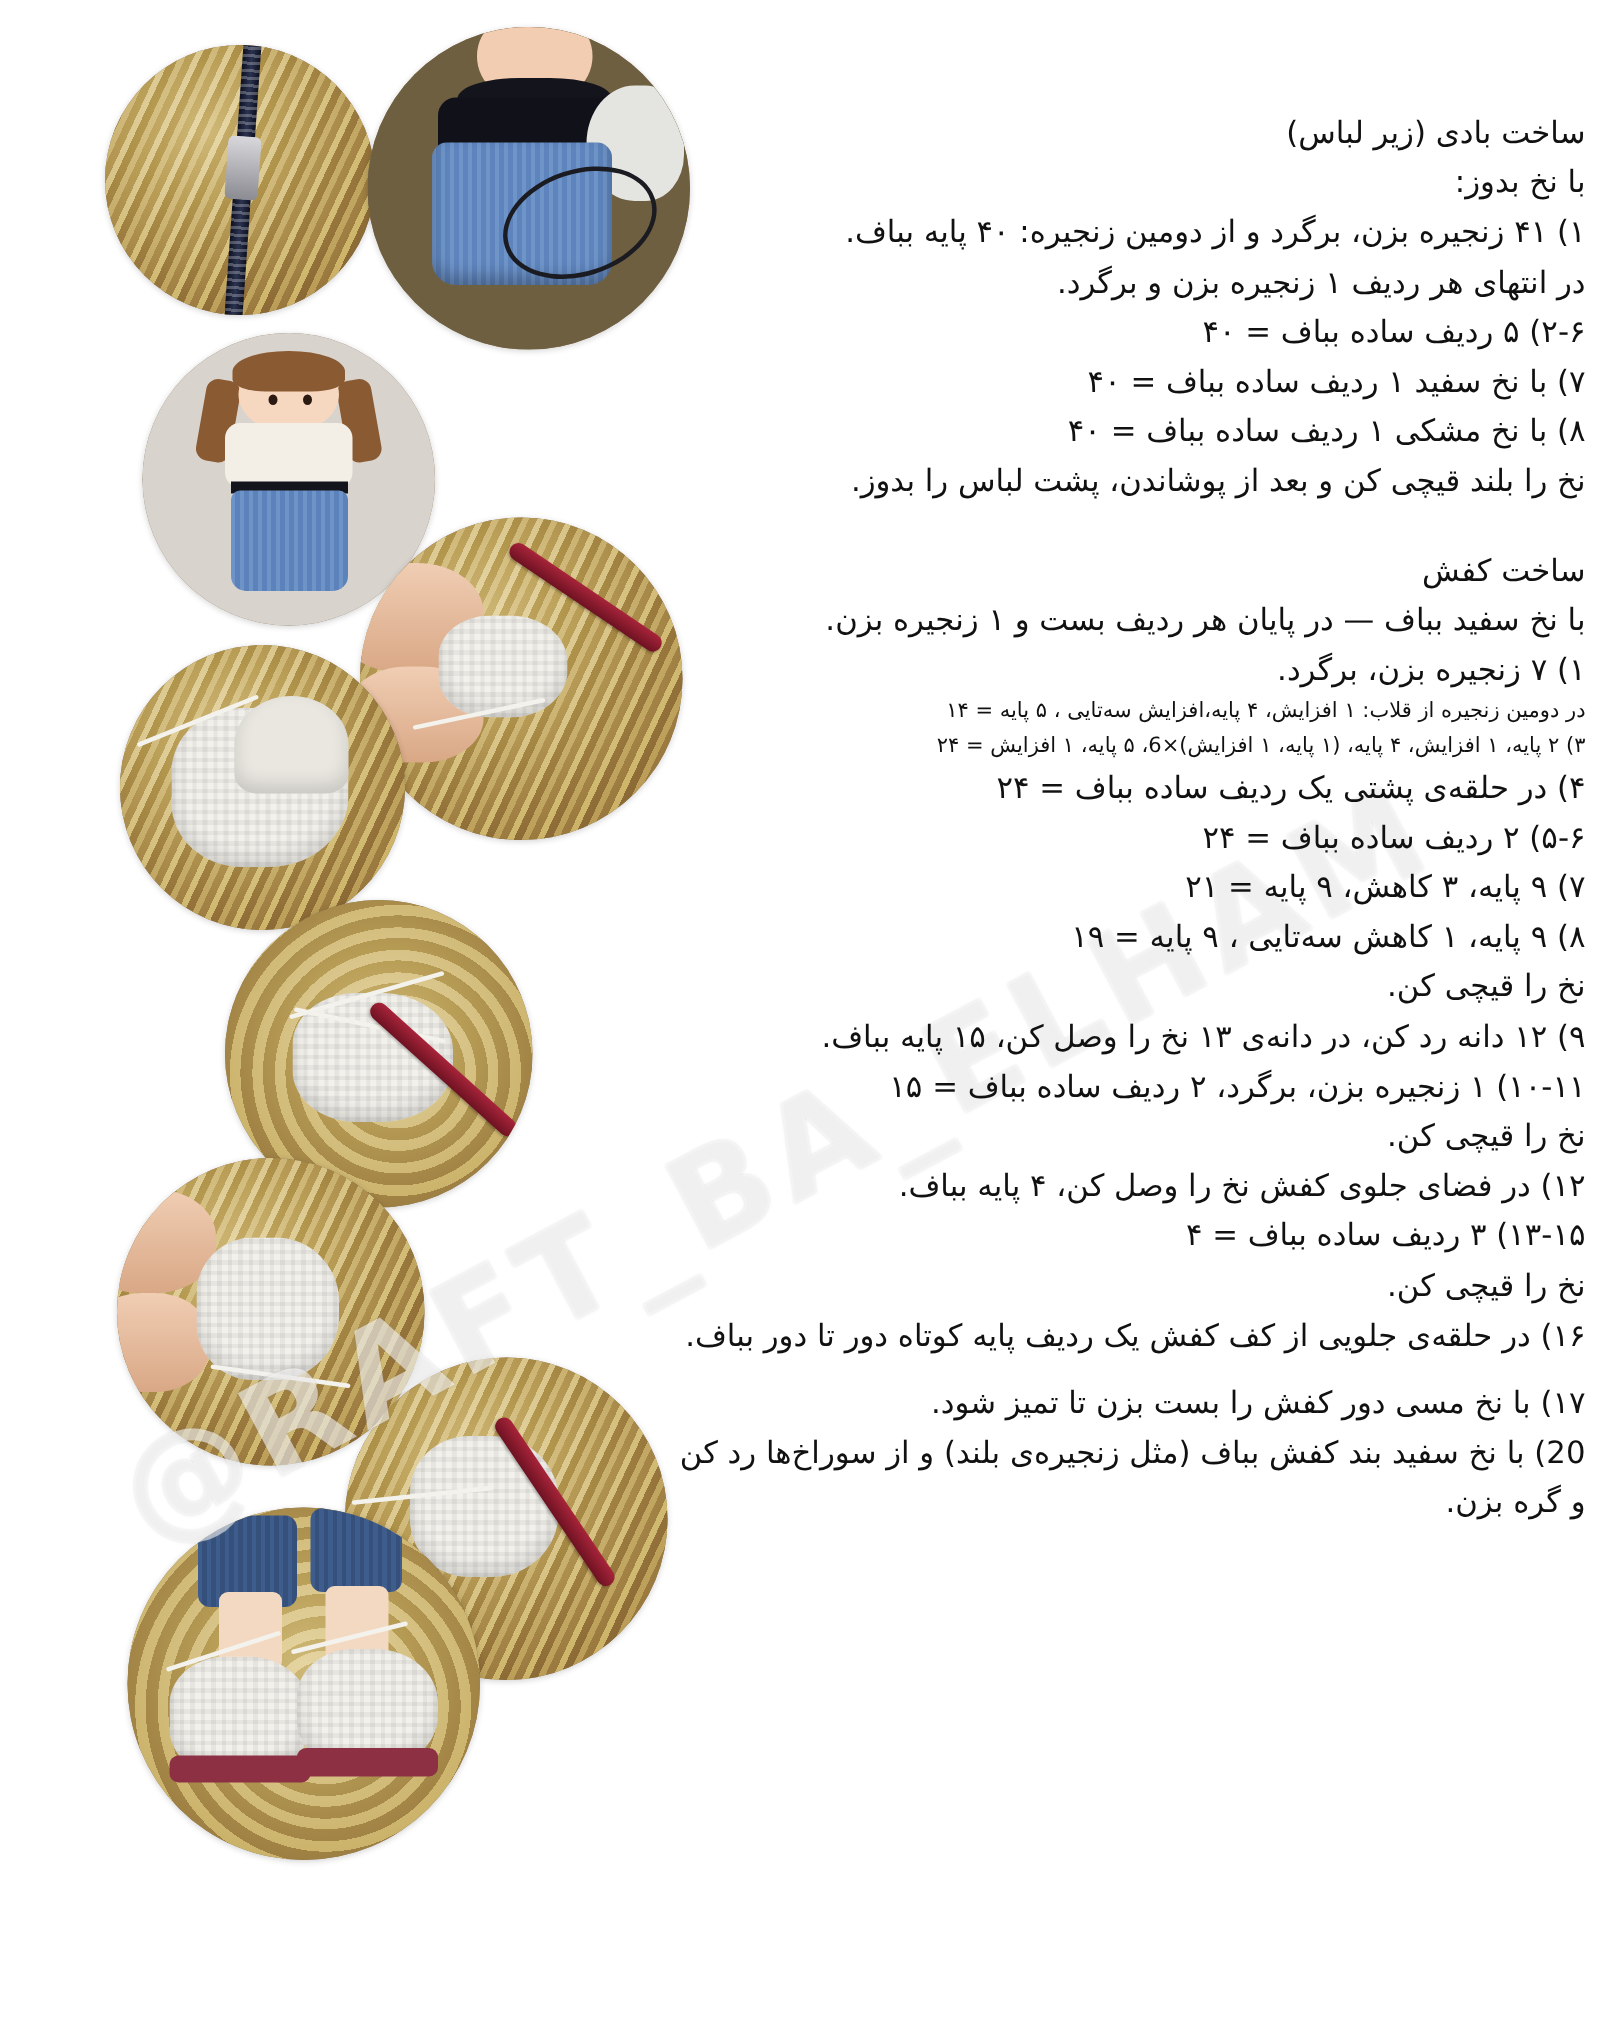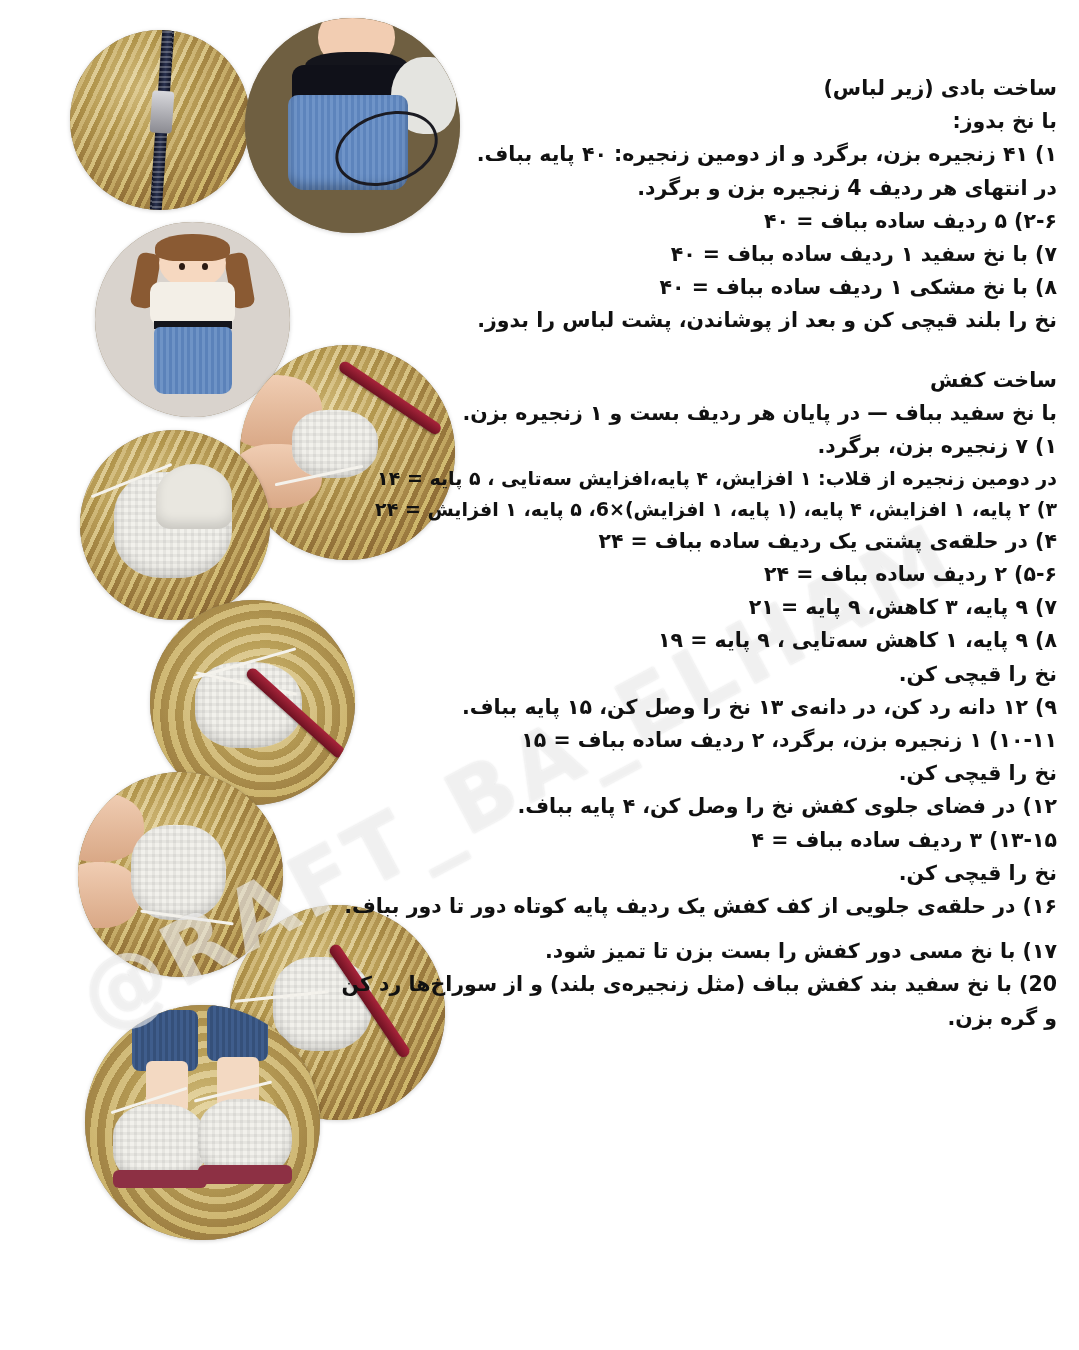--- a/index.html
+++ b/index.html
@@ -227,24 +227,24 @@
     top: 72px;
     width: 640px;
     text-align: right;
     direction: rtl;
     z-index: 8;
   }
   .line {
     font-size: 20.5px;
     line-height: 1.62;
     color: #111111;
-    font-weight: bold;
+    font-weight: normal;
     white-space: nowrap;
   }
-  .line.narrow { font-size: 19px; }
+  .line.narrow { font-size: 14px; }
   .gap { height: 26px; }
   .gap.small { height: 12px; }
 </style>
 </head>
 <body>
 
 <div class="page">
 
   <div class="photos">
 
@@ -354,21 +354,21 @@
 
   <div class="watermark">
     <span>@RAFT_BA_ELHAM</span>
   </div>
 
   <div class="text-col">
 
     <div class="line">ساخت بادی (زیر لباس)</div>
     <div class="line">با نخ بدوز:</div>
     <div class="line">۱) ۴۱ زنجیره بزن، برگرد و از دومین زنجیره: ۴۰ پایه بباف.</div>
-    <div class="line">در انتهای هر ردیف 4 زنجیره بزن و برگرد.</div>
+    <div class="line">در انتهای هر ردیف ۱ زنجیره بزن و برگرد.</div>
     <div class="line">۲-۶) ۵ ردیف ساده بباف = ۴۰</div>
     <div class="line">۷) با نخ سفید ۱ ردیف ساده بباف = ۴۰</div>
     <div class="line">۸) با نخ مشکی ۱ ردیف ساده بباف = ۴۰</div>
     <div class="line">نخ را بلند قیچی کن و بعد از پوشاندن، پشت لباس را بدوز.</div>
 
     <div class="gap"></div>
 
     <div class="line">ساخت کفش</div>
     <div class="line">با نخ سفید بباف — در پایان هر ردیف بست و ۱ زنجیره بزن.</div>
     <div class="line">۱) ۷ زنجیره بزن، برگرد.</div>

